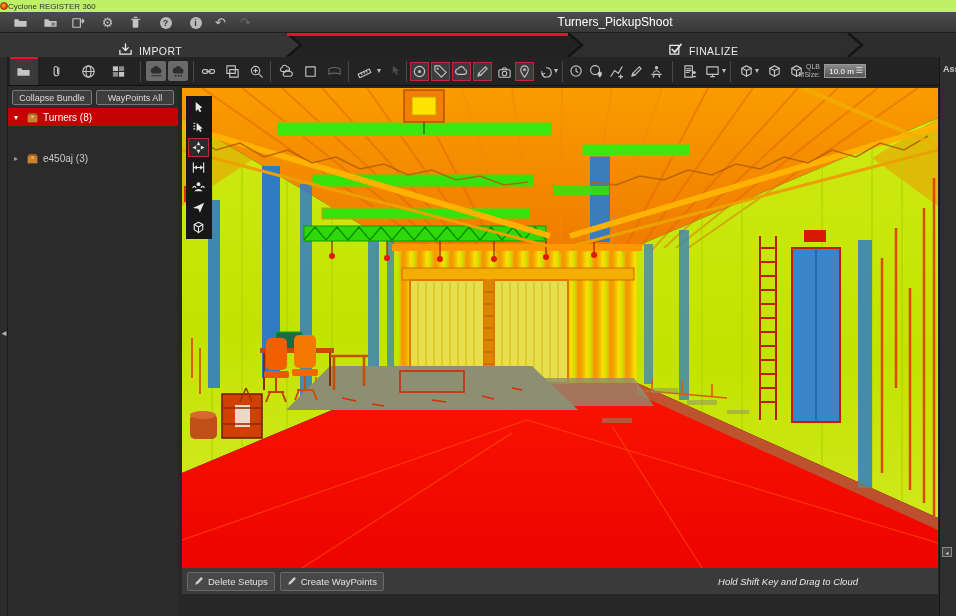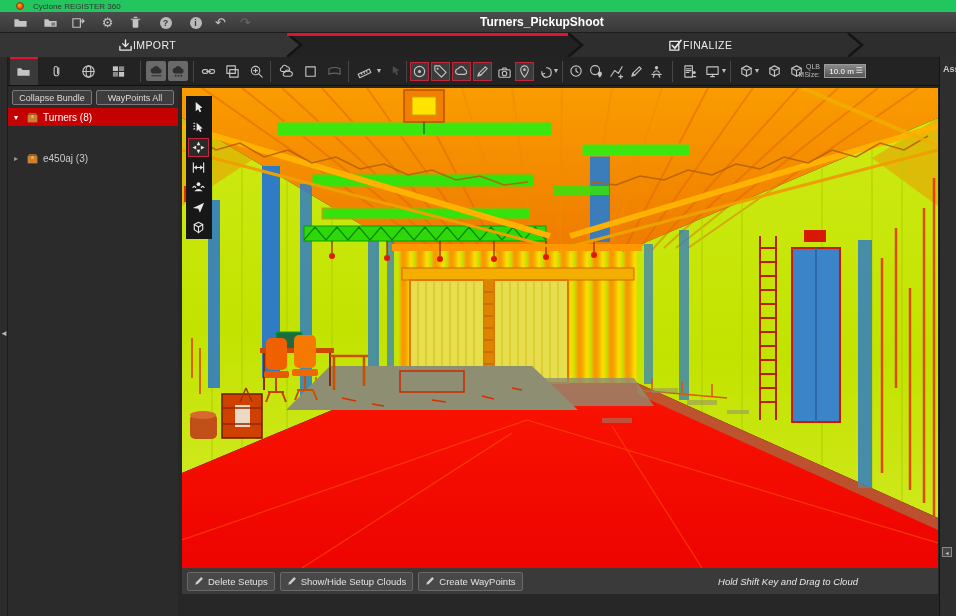--- a/index.html
+++ b/index.html
@@ -1,29 +1,29 @@
 <!DOCTYPE html>
 <html><head>
 <meta charset="utf-8">
 <style>
   html,body{margin:0;padding:0}
   body{width:956px;height:616px;position:relative;background:#272727;font-family:"Liberation Sans",sans-serif;overflow:hidden}
-  .titlebar{position:absolute;left:0;top:0;width:956px;height:12px;background:#22c55e;display:flex;align-items:center;gap:9px;padding-left:16px;box-sizing:border-box}
+  .titlebar{position:absolute;left:0;top:0;width:956px;height:12px;background:#bef264;display:flex;align-items:center;gap:0;padding-left:0;box-sizing:border-box}
   .app-logo{width:8px;height:8px;border-radius:50%;background:radial-gradient(circle at 40% 40%,#ffb400,#e83c00 70%);border:1px solid #993322;box-sizing:border-box}
   .titlebar-text{font-size:8px;color:#333}
   .menubar{position:absolute;left:0;top:12px;width:956px;height:21px;background:linear-gradient(#4c4c4c,#383838);border-bottom:1px solid #1d1d1d;box-sizing:border-box}
   .mi{position:absolute;top:2px;width:17px;height:17px;display:flex;align-items:center;justify-content:center}
   .mi svg{width:15px;height:15px;stroke:#c4c4c4;fill:none;stroke-width:1.2;stroke-linecap:round;stroke-linejoin:round}
   .glyph{font-size:13px;color:#c4c4c4;line-height:1}
   .dimg{color:#686868}
   .circ{width:12px;height:12px;border-radius:50%;background:#b9b9b9;color:#3a3a3a;font-size:9px;font-weight:bold;display:flex;align-items:center;justify-content:center}
-  .proj-title{position:absolute;top:3px;left:480px;width:270px;text-align:left;font-size:12px;font-weight:bold;color:#fff}
+  .proj-title{position:absolute;top:3px;left:480px;width:270px;text-align:center;font-size:12px;font-weight:normal;color:#fff}
   .workflow{position:absolute;left:0;top:33px;width:956px;height:24px;background:#2d2d2d}
   .wfbg{position:absolute;left:0;top:0}
-  .wf-step{position:absolute;top:0;height:24px;display:flex;align-items:center;color:#ececec;font-size:10.5px;letter-spacing:.4px}
+  .wf-step{position:absolute;top:0;height:24px;display:flex;align-items:flex-end;gap:6px;color:#ececec;font-size:10.5px;letter-spacing:.4px}
   .wf-step svg{stroke:#e8e8e8;fill:none;stroke-width:1.4;stroke-linecap:round;stroke-linejoin:round}
   .ribbon{position:absolute;left:0;top:57px;width:956px;height:29px;background:#232323;border-bottom:1px solid #101010;box-sizing:border-box}
   .rb{position:absolute;top:4px;width:21px;height:21px;display:flex;align-items:center;justify-content:center}
   .rb svg{width:15px;height:15px;stroke:#c4c4c4;fill:none;stroke-width:1.2;stroke-linecap:round;stroke-linejoin:round}
   .rb.dim{opacity:.4}
   .rsep{position:absolute;top:4px;width:1px;height:21px;background:#474747}
   .tab-active-bg{position:absolute;left:10px;top:0;width:28px;height:28px;background:#3a3a3a}
   .tab-active-bar{position:absolute;left:10px;top:0;width:28px;height:2px;background:#e8112d}
   .pressed{background:#6a6a6a;border-radius:2px}
   .pressed svg{stroke:#242424}
@@ -630,26 +630,20 @@
   <div class="bb-btn">
     <span><svg viewBox="0 0 16 16">
           <path d="M2 14l1-3.5L10.5 3l2.5 2.5L5.5 13z" fill="#cfcfcf" stroke="none"></path>
         </svg></span>
     <span>Delete Setups</span>
   </div>
   <div class="bb-btn">
     <span><svg viewBox="0 0 16 16">
           <path d="M2 14l1-3.5L10.5 3l2.5 2.5L5.5 13z" fill="#cfcfcf" stroke="none"></path>
         </svg></span>
-    <span>Show/Hide Setup Clouds</span>
-  </div>
-  <div class="bb-btn">
-    <span><svg viewBox="0 0 16 16">
-          <path d="M2 14l1-3.5L10.5 3l2.5 2.5L5.5 13z" fill="#cfcfcf" stroke="none"></path>
-        </svg></span>
     <span>Create WayPoints</span>
   </div>
 </div>
 <div class="hint">Hold Shift Key and Drag to Cloud</div>
 
 <div class="assets-panel">
   <span class="assets-label">Assets</span>
   <span class="panel-toggle">◂</span>
 </div>
 

